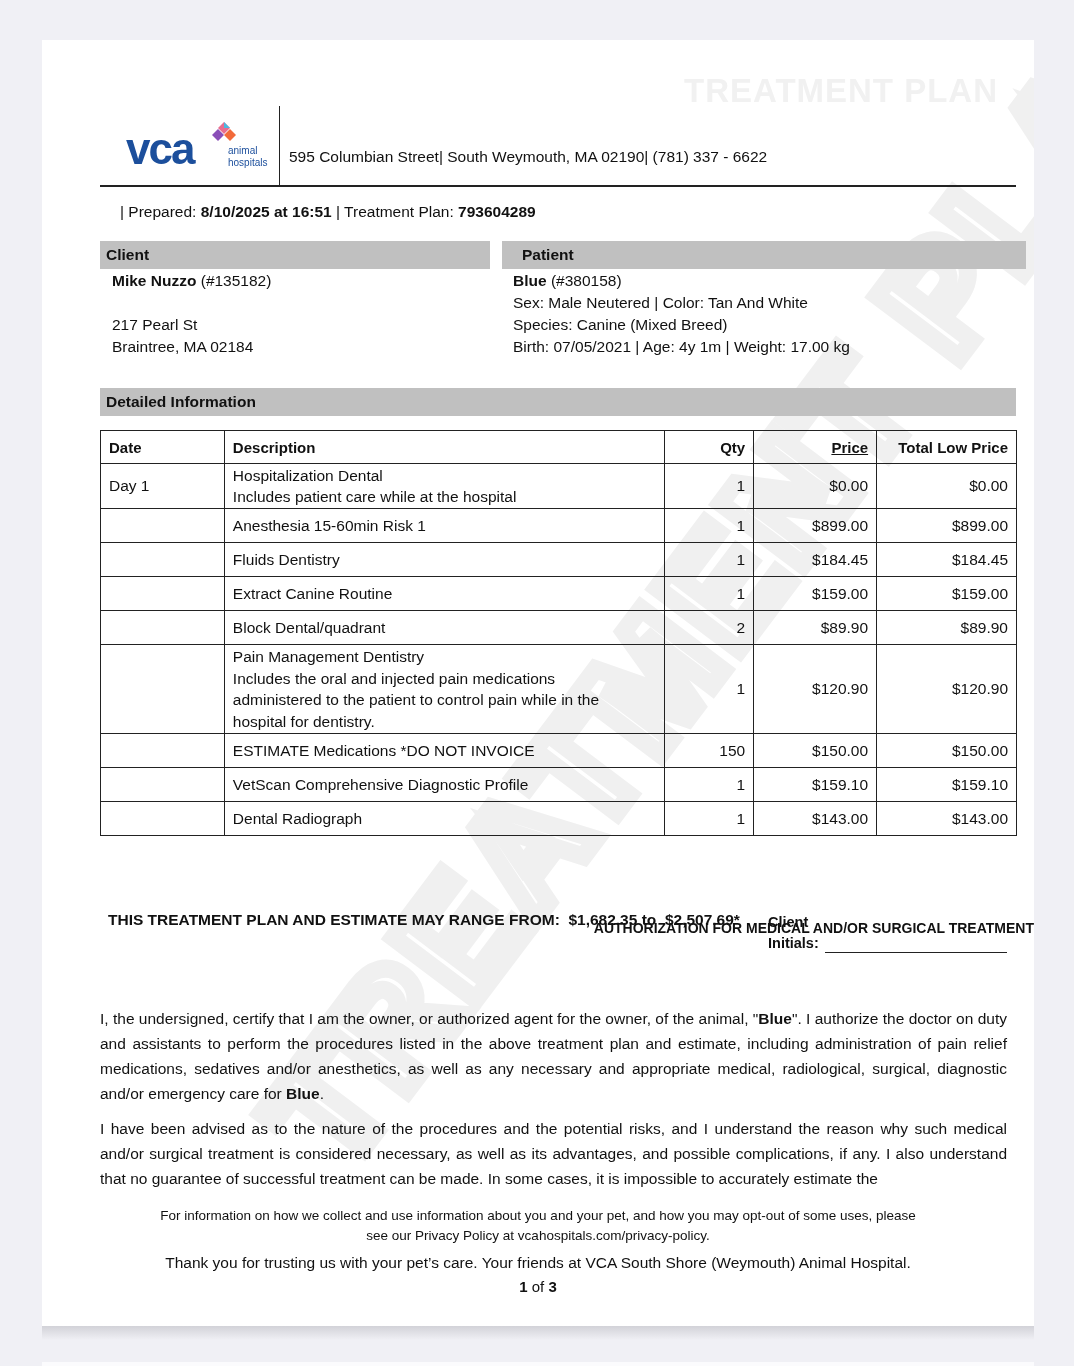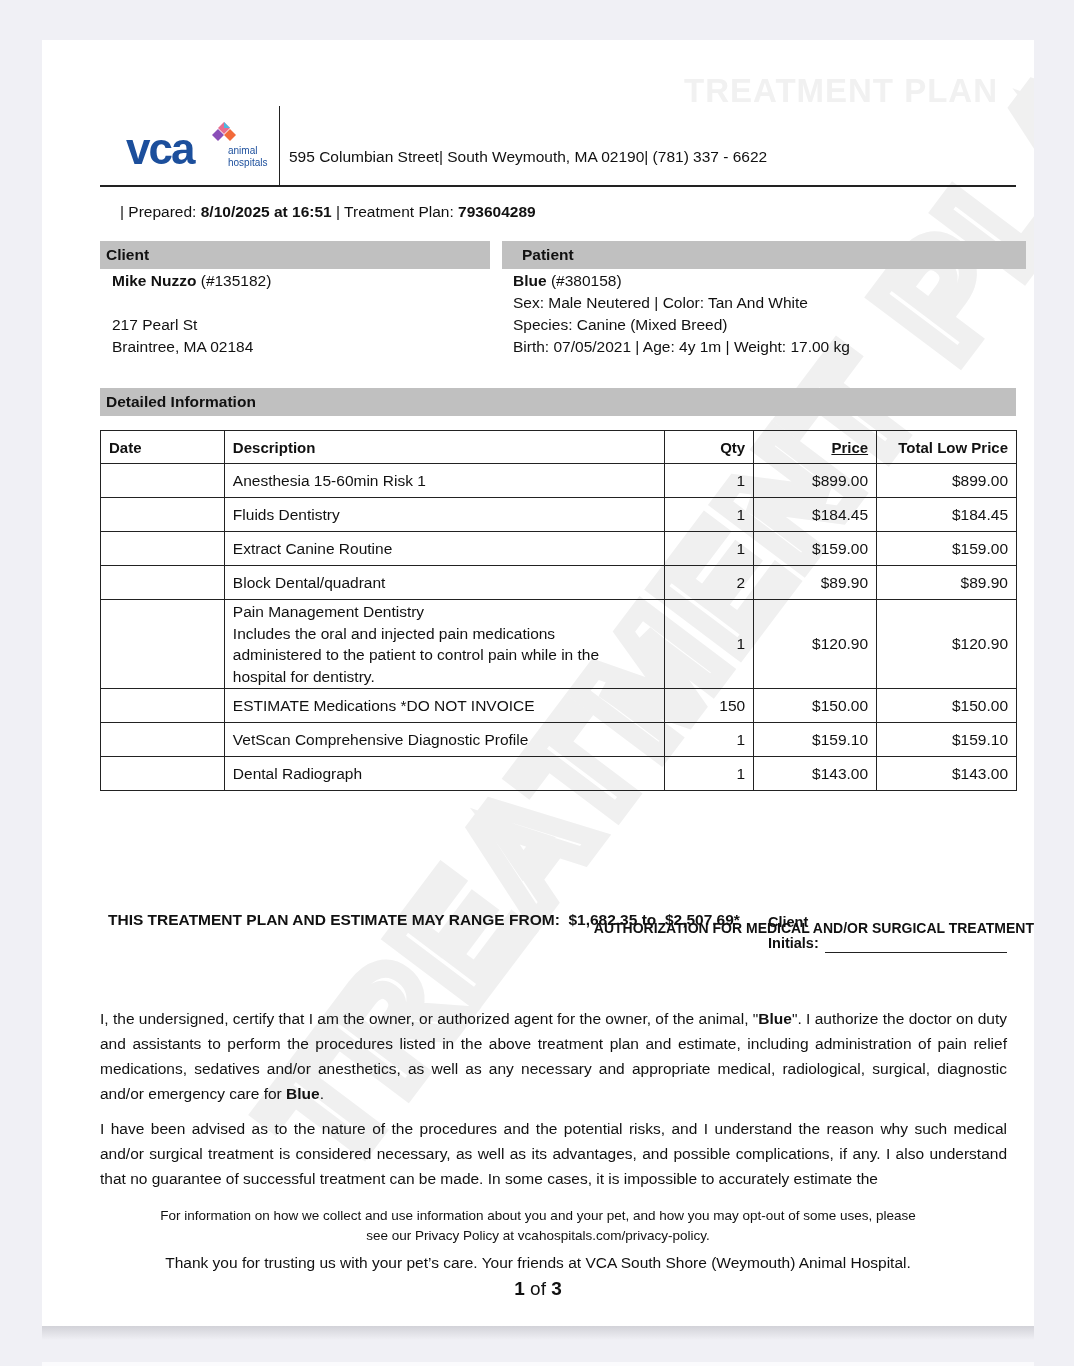--- a/index.html
+++ b/index.html
@@ -66,21 +66,21 @@
     .col-total { width: 123px; }
     .range { left: 66px; top: 871px; font-size: 15.5px; font-weight: bold; }
     .initials-label { left: 726px; top: 872px; font-size: 14.5px; font-weight: bold; line-height: 21px; }
     .initials-line { left: 783px; top: 912px; width: 182px; height: 1px; background: #222; }
     .auth-title { left: 0; width: 100%; top: 880px; text-align: right; font-size: 14px; font-weight: bold; }
     .para { left: 58px; width: 907px; font-size: 15.5px; line-height: 25px; text-align: justify; }
     .para1 { top: 966px; }
     .para2 { top: 1076px; }
     .privacy { left: 0; width: 100%; top: 1166px; text-align: center; font-size: 13.5px; line-height: 20px; }
     .thanks { left: 0; width: 100%; top: 1214px; text-align: center; font-size: 15.5px; }
-    .pager { left: 0; width: 100%; top: 1238px; text-align: center; font-size: 19px; }
+    .pager { left: 0; width: 100%; top: 1238px; text-align: center; font-size: 15px; }
     .pager b { font-weight: bold; }
   </style>
 </head>
 <body>
 
 <div class="page">
   <div class="watermark-top">TREATMENT PLAN</div>
   <div class="watermark-diag">TREATMENT PLAN</div>
 
   <div class="content">
@@ -131,20 +131,30 @@
       <thead>
         <tr>
           <th class="col-date">Date</th>
           <th class="col-desc">Description</th>
           <th class="col-qty r">Qty</th>
           <th class="col-price r">Price</th>
           <th class="col-total r">Total Low Price</th>
         </tr>
       </thead>
       <tbody>
+        <tr style="height:45px">
+          <td>Day 1</td>
+          <td>
+            <div>Hospitalization Dental</div>
+            <div>Includes patient care while at the hospital</div>
+          </td>
+          <td class="r">1</td>
+          <td class="r">$0.00</td>
+          <td class="r">$0.00</td>
+        </tr>
         <tr>
           <td></td>
           <td>Anesthesia 15-60min Risk 1</td>
           <td class="r">1</td>
           <td class="r">$899.00</td>
           <td class="r">$899.00</td>
         </tr>
         <tr>
           <td></td>
           <td>Fluids Dentistry</td>

